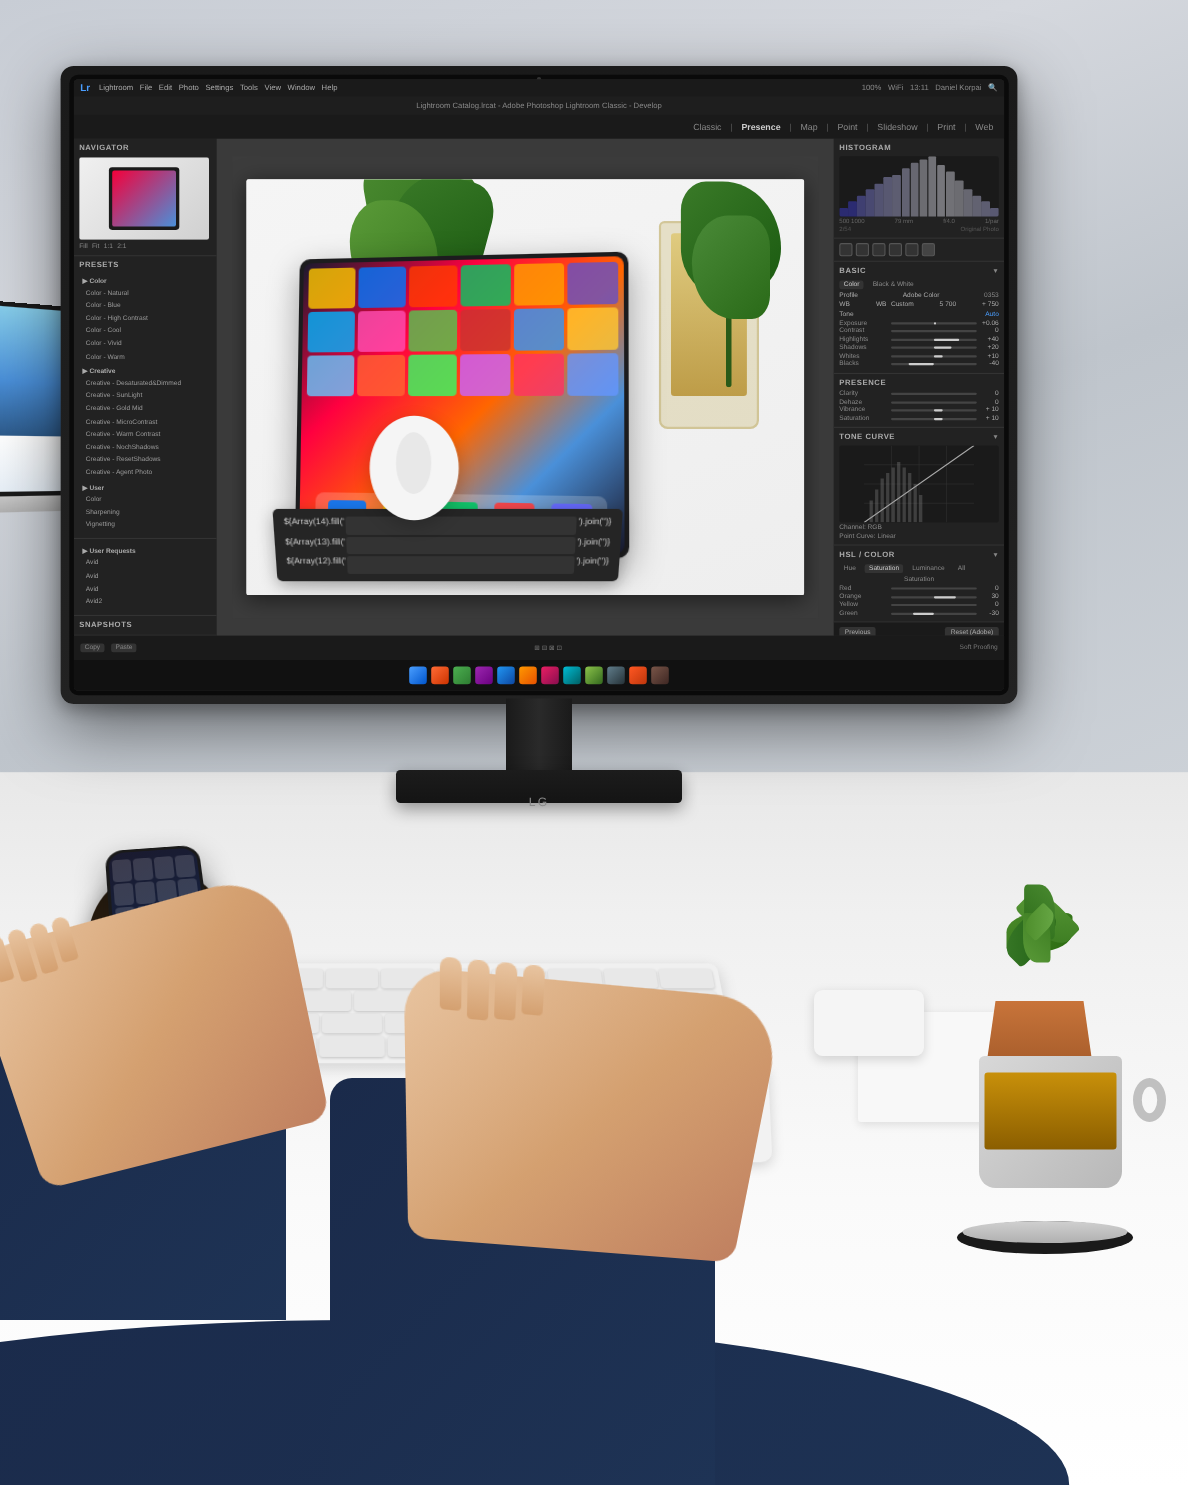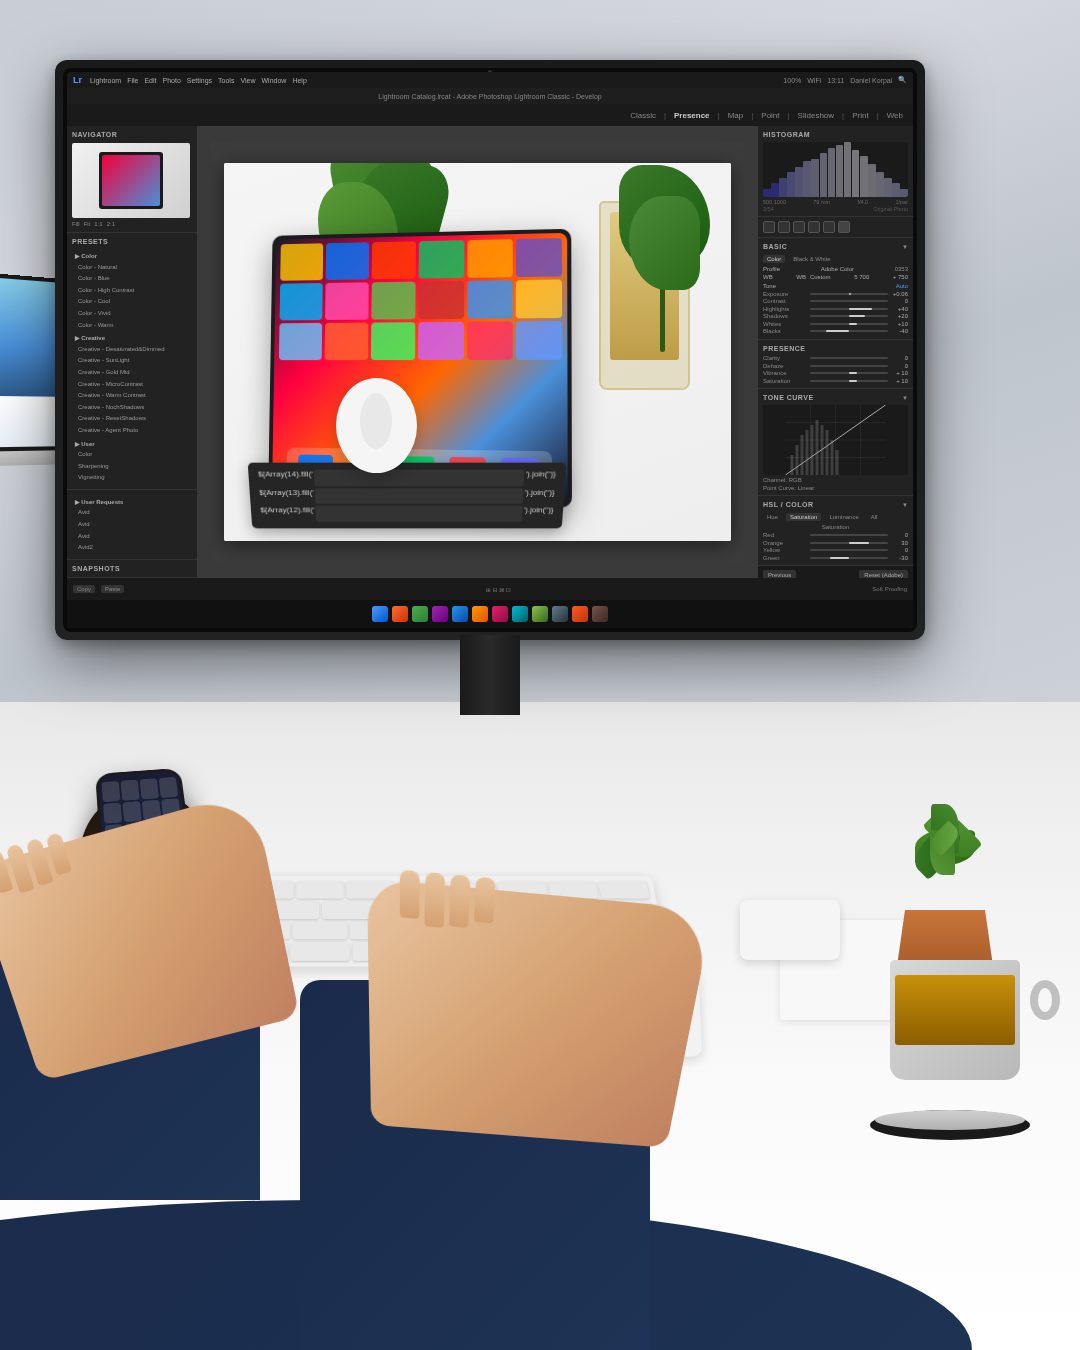--- a/index.html
+++ b/index.html
@@ -1211,20 +1211,23 @@
               <div class="dock-item" style="background:linear-gradient(135deg,#795548,#3e2723)"></div>
             </div>
 
           </div>
         </div>
       </div>
     </div>
 
     <div class="monitor-neck"></div>
 
+    <div class="monitor-base">
+      <span class="monitor-logo">LG</span>
+    </div>
   </div>
 
   <div class="charger-pad">
     <div style="position:absolute;top:50%;left:50%;transform:translate(-50%,-50%);width:60%;height:60%;background:rgba(80,50,20,0.3);border-radius:50%"></div>
   </div>
 
   <div class="phone-device">
     <div class="phone-screen">
       <div class="phone-screen-content">
         <div class="phone-app"></div>

